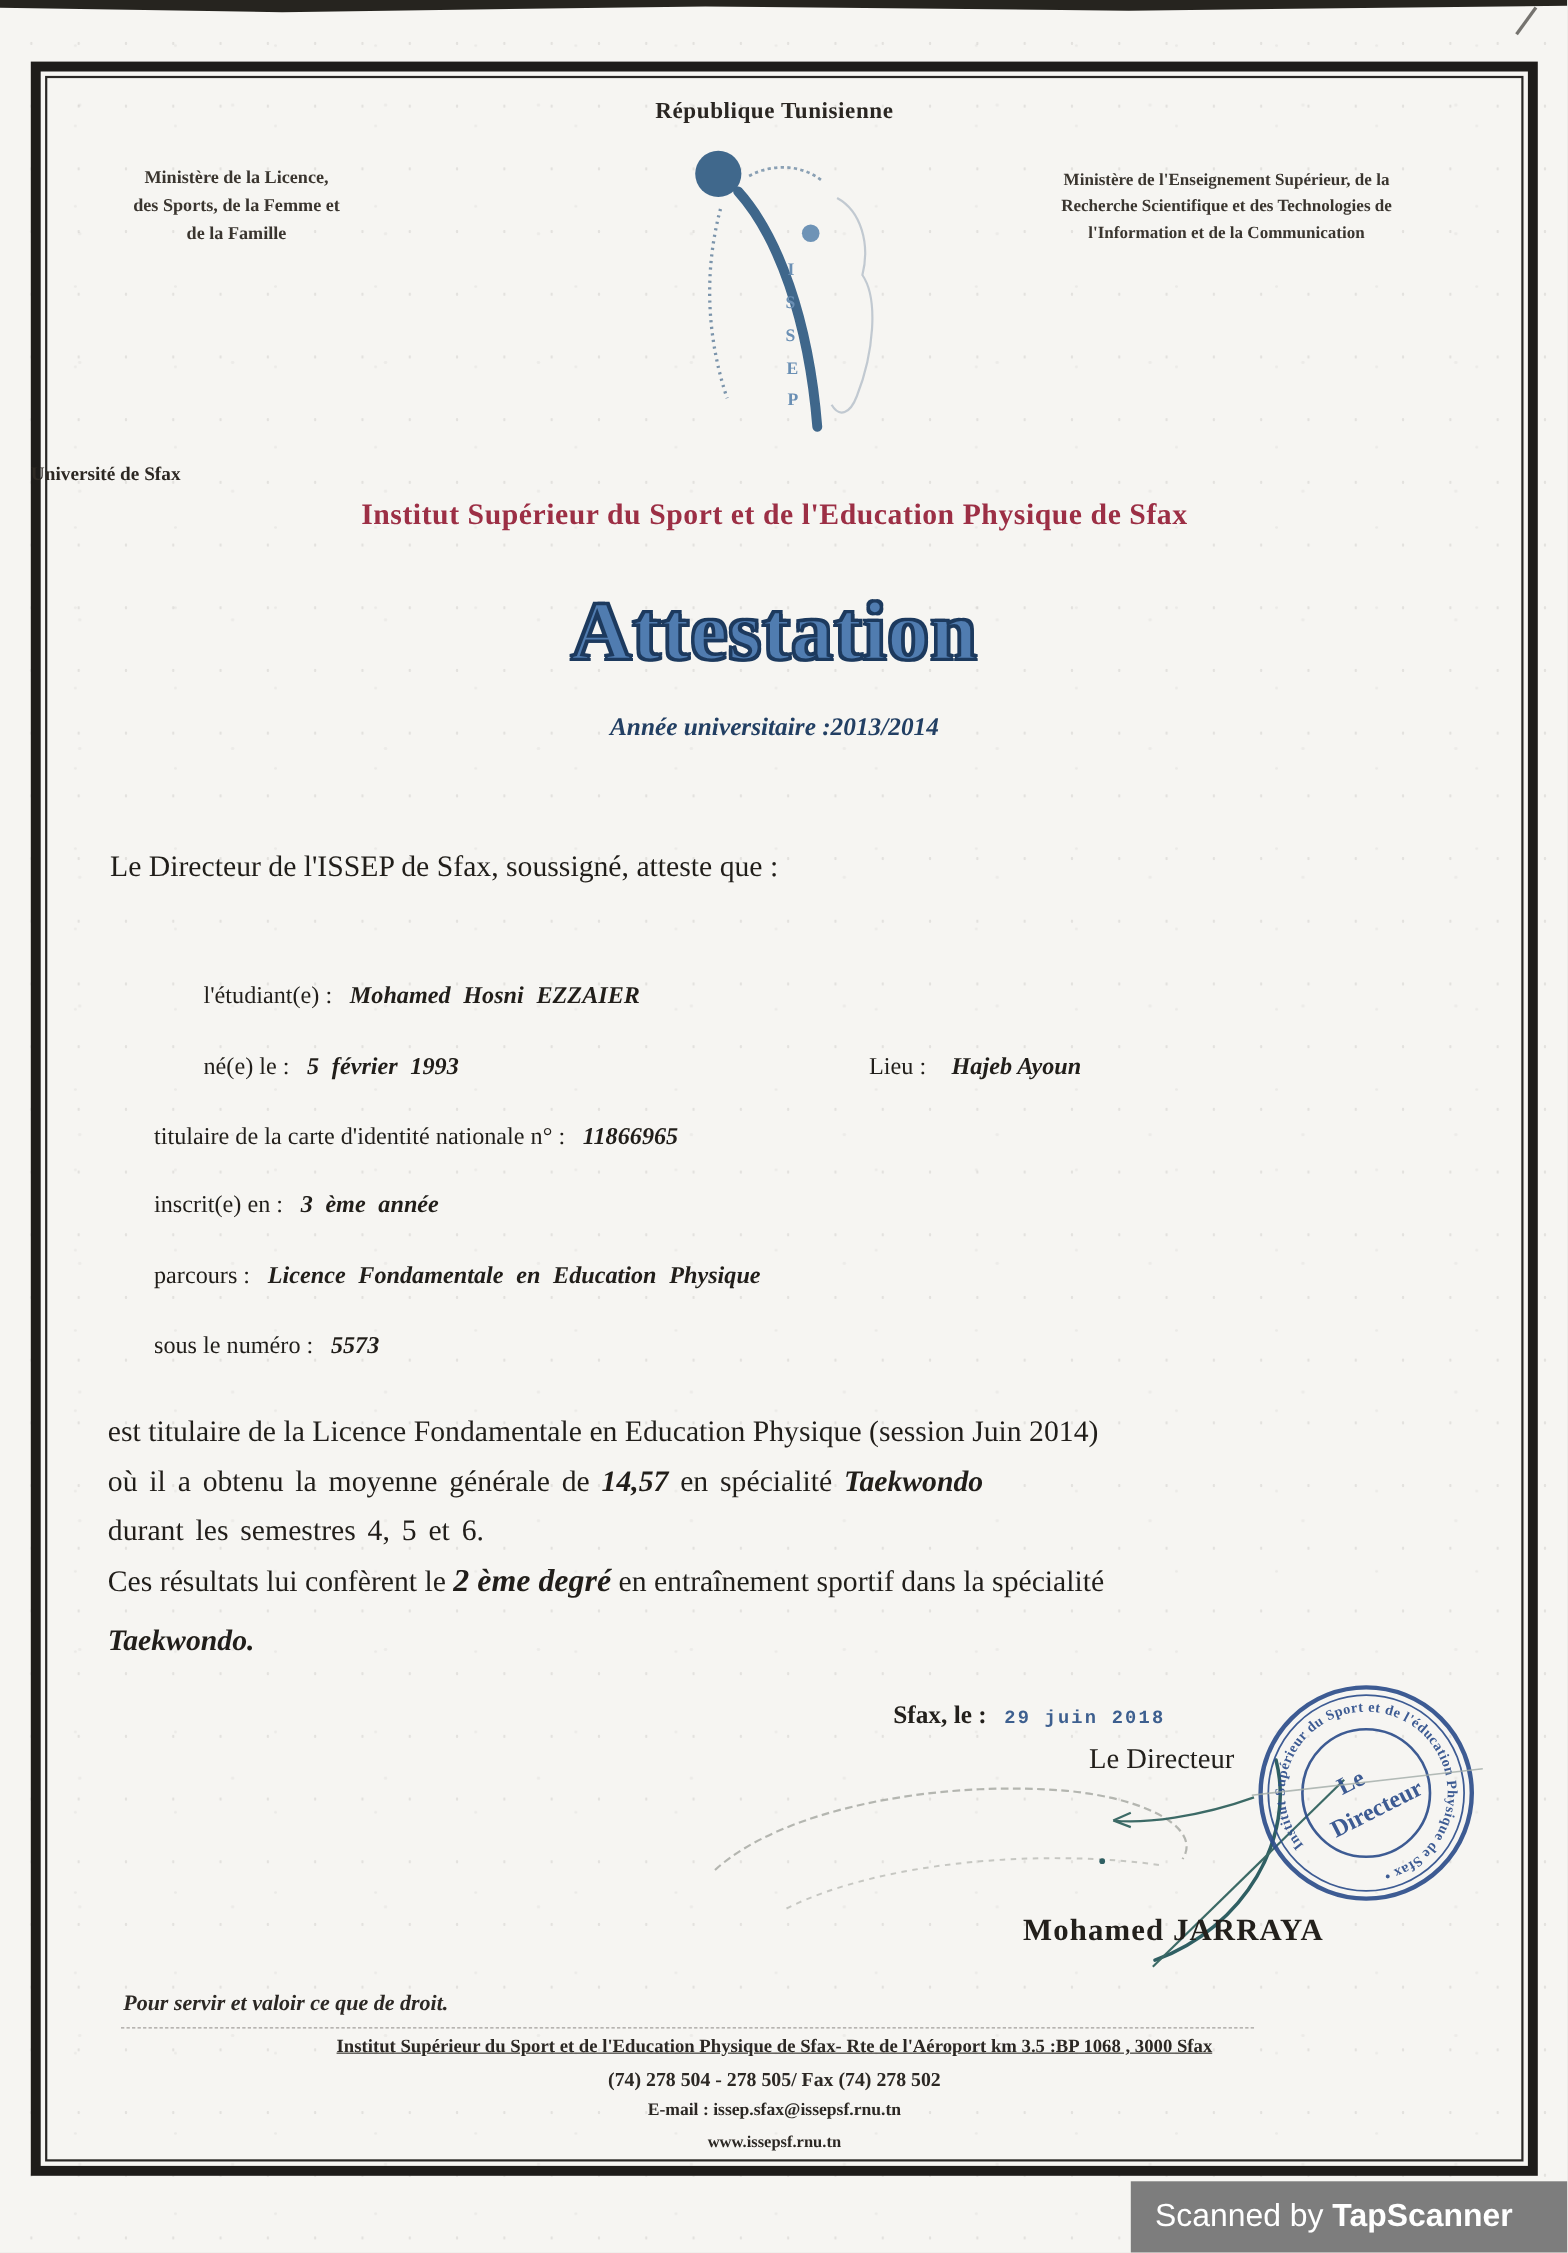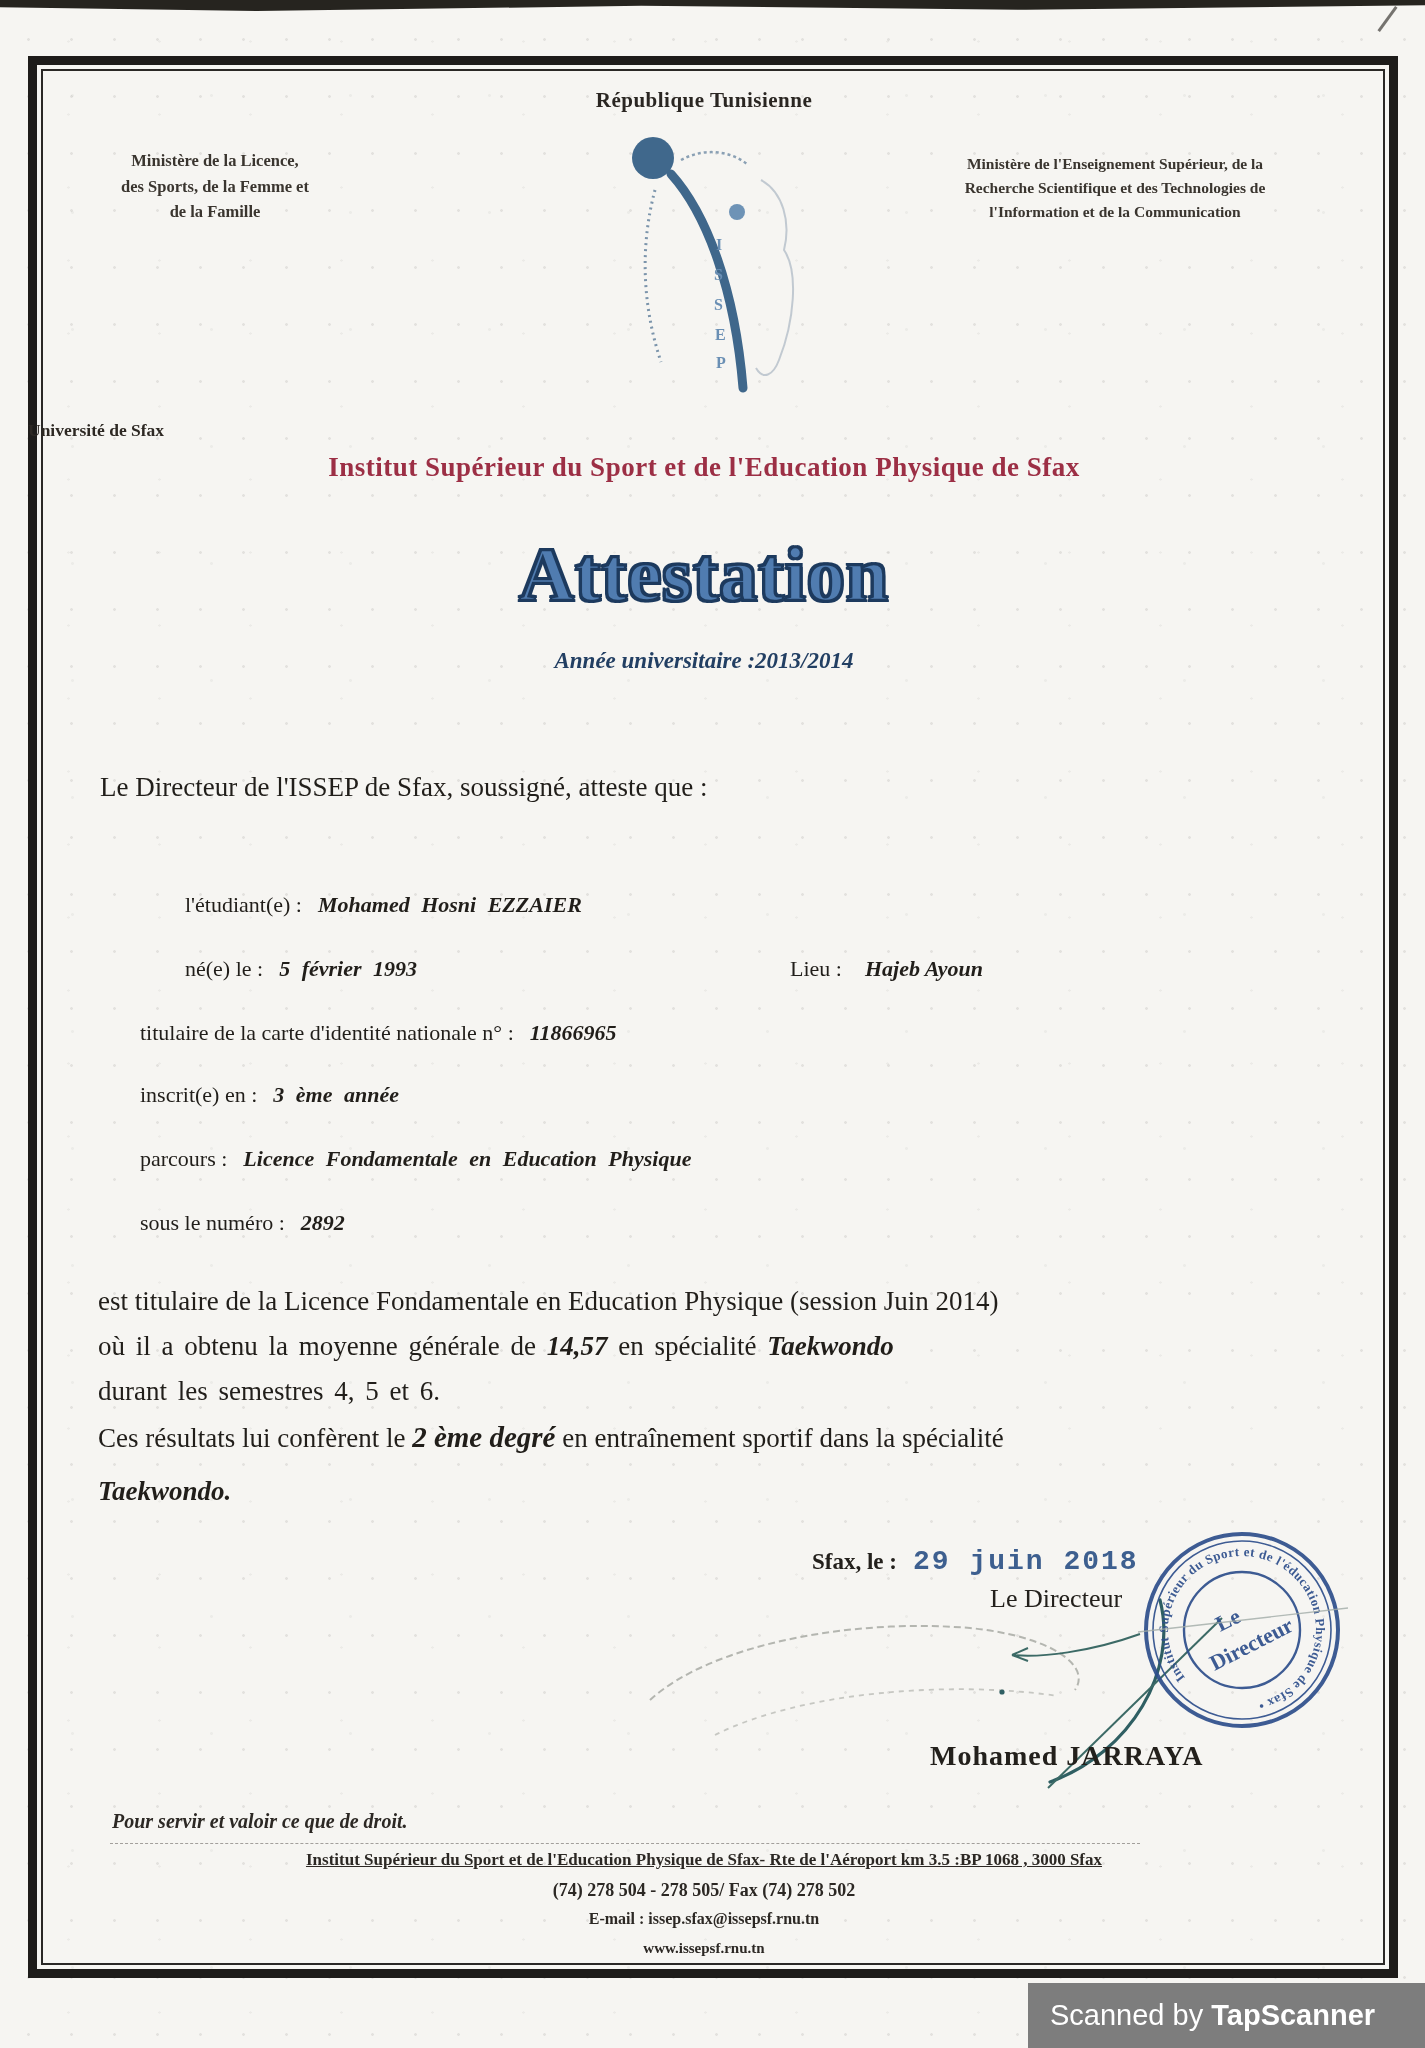--- a/index.html
+++ b/index.html
@@ -36,21 +36,21 @@
   .frow{left:185px;width:1150px;font-size:22px;white-space:nowrap;}
   .flabel{color:#211e1a;}
   .fvalue{font-weight:bold;font-style:italic;margin-left:16px;word-spacing:6px;}
   .flabel2{position:absolute;left:605px;}
   .fvalue2{position:absolute;left:680px;font-weight:bold;font-style:italic;}
   .para{left:98px;width:1260px;font-size:27px;white-space:nowrap;}
   .ws{word-spacing:4px;}
   .bi{font-weight:bold;font-style:italic;}
   .degree{font-weight:bold;font-style:italic;font-size:29px;text-align:center;}
   .sfaxle{left:812px;top:1546px;font-size:23px;font-weight:bold;color:#23201c;white-space:nowrap;}
-  .dateval{font-family:"Liberation Mono", monospace;font-weight:bold;font-size:28px;color:#3d5f8f;margin-left:16px;letter-spacing:2px;}
+  .dateval{font-family:"Liberation Mono", monospace;font-weight:bold;font-size:17px;color:#3d5f8f;margin-left:16px;letter-spacing:2px;}
   .role{left:990px;top:1584px;font-size:26px;color:#23201c;}
   .sig{left:620px;top:1570px;width:640px;height:250px;}
   .stamp{left:1130px;top:1520px;width:230px;height:230px;opacity:.92;}
   .director-name{left:930px;top:1740px;font-size:28px;font-weight:bold;letter-spacing:1px;color:#23201c;white-space:nowrap;}
   .legal{left:112px;top:1810px;font-style:italic;font-weight:bold;font-size:20px;color:#2c2824;}
   .sep{left:110px;top:1843px;width:1030px;border-top:1px dashed rgba(60,55,50,.45);}
   .f-line{left:28px;width:1352px;text-align:center;font-weight:bold;color:#2c2824;white-space:nowrap;}
   .f-address{top:1850px;font-size:17px;text-decoration:underline;}
   .f-phone{top:1880px;font-size:18px;}
   .f-email{top:1910px;font-size:16px;}
@@ -117,21 +117,21 @@
   <div class="abs frow" style="top:1020px;left:140px;">
     <span class="flabel">titulaire de la carte d'identité nationale n° :</span><span class="fvalue">11866965</span>
   </div>
   <div class="abs frow" style="top:1082px;left:140px;">
     <span class="flabel">inscrit(e) en :</span><span class="fvalue">3 ème année</span>
   </div>
   <div class="abs frow" style="top:1146px;left:140px;">
     <span class="flabel">parcours :</span><span class="fvalue">Licence  Fondamentale  en  Education Physique</span>
   </div>
   <div class="abs frow" style="top:1210px;left:140px;">
-    <span class="flabel">sous le numéro :</span><span class="fvalue">2892</span>
+    <span class="flabel">sous le numéro :</span><span class="fvalue">5573</span>
   </div>
 
   <div class="abs para" style="top:1286px;">est titulaire de la Licence Fondamentale en Education Physique (session Juin 2014)</div>
   <div class="abs para ws" style="top:1331px;">
     <span>où  il  a obtenu la  moyenne  générale de </span><span class="bi">14,57</span><span> en spécialité  </span><span class="bi">Taekwondo</span>
   </div>
   <div class="abs para ws" style="top:1376px;">durant  les  semestres  4, 5 et 6.</div>
   <div class="abs para" style="top:1421px;">
     <span>Ces résultats lui confèrent le </span><span class="degree">2 ème degré</span><span> en entraînement sportif dans la spécialité</span>
   </div>

